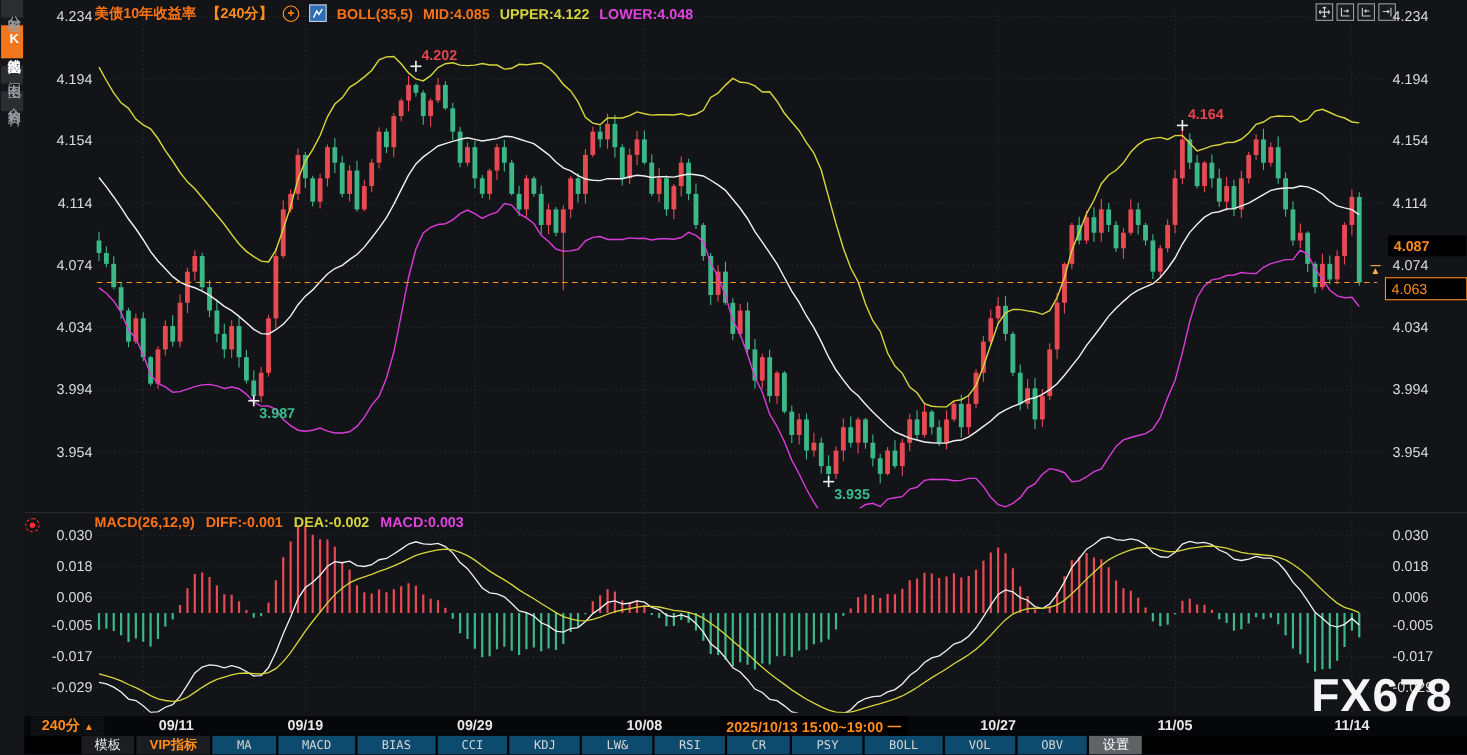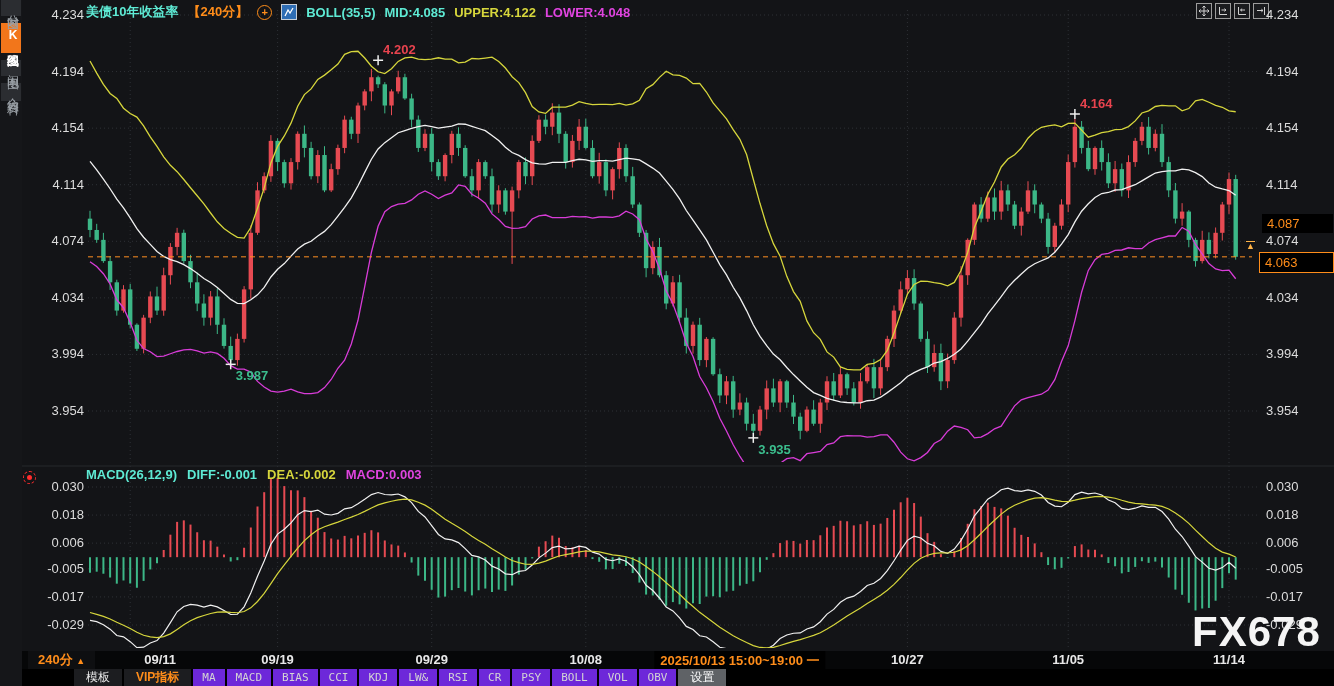--- a/index.html
+++ b/index.html
@@ -4,21 +4,21 @@
 <style>
   html,body{margin:0;padding:0;background:#131417;width:1334px;height:686px;overflow:hidden;
     font-family:"Liberation Sans","DejaVu Sans",sans-serif;}
   #app{position:relative;width:1334px;height:686px;background:#131417;}
   .abs{position:absolute;}
   #chart-svg{position:absolute;left:0;top:0;z-index:1;}
   #hud{position:absolute;left:0;top:0;width:100%;height:100%;z-index:2;pointer-events:none;}
   #hud .clickable{pointer-events:auto;cursor:pointer;}
   
   #price-header{left:86px;top:3px;display:flex;align-items:center;gap:9px;font-size:13px;font-weight:700;}
-  .t-white{color:#5eead4;} .t-orange{color:#ff8d1a;} .t-yellow{color:#d6d63c;} .t-magenta{color:#e044e0;}
+  .t-white{color:#f97316;} .t-orange{color:#ff8d1a;} .t-yellow{color:#d6d63c;} .t-magenta{color:#e044e0;}
   #plus-icon{width:13px;height:13px;border:1px solid #ff8d1a;border-radius:50%;color:#ff8d1a;
     font-size:11px;line-height:12px;text-align:center;font-weight:700;}
   #mini-chart-icon{width:14px;height:14px;background:#2e6db4;border:1px solid #c7cfd8;display:flex;
     align-items:center;justify-content:center;}
   #macd-header{left:86px;top:467px;display:flex;gap:10px;font-size:13px;font-weight:700;align-items:flex-end;}
   
   .axlbl{position:absolute;font-size:13px;color:#dcdcdc;}
   .ax-left{width:60px;text-align:right;left:24px;}
   .ax-right{left:1266px;text-align:left;width:64px;}
   
@@ -28,38 +28,38 @@
   .side-tab.active{background:#f2761b;color:#fff;font-weight:700;}
   
   #tr-icons{left:1196px;top:3px;display:flex;gap:3px;}
   .tr-btn{width:14px;height:14px;border:1px solid #9c9c9c;display:flex;align-items:center;justify-content:center;background:#1a1b1e;}
   
   #alert-icon{left:23px;top:471px;width:11px;height:11px;border:1px dashed #ff2d2d;border-radius:50%;
     display:flex;align-items:center;justify-content:center;}
   #alert-icon i{width:5px;height:5px;border-radius:50%;background:#ff2d2d;display:block;}
   
   #ref-price{left:1262px;top:214px;width:66px;height:19px;background:#000;color:#ff8d1a;font-size:13px;
-    line-height:19px;padding-left:5px;font-weight:400;}
+    line-height:19px;padding-left:5px;font-weight:700;}
   #cur-price{left:1259px;top:252px;width:68px;height:19px;background:#000;border:1px solid #ff8d1a;
     color:#ff8d1a;font-size:13px;line-height:19px;padding-left:5px;}
   #latest-marker{left:1246px;top:241px;color:#ffb347;font-size:9px;line-height:9px;border-top:1px solid #ffb347;}
   
   #date-row{left:22px;top:651px;width:1312px;height:18px;background:#060708;z-index:3;}
   #period-btn{position:absolute;left:6px;top:0;height:18px;line-height:18px;background:#0e0f11;
     padding:0 10px;color:#ff8d1a;font-weight:700;font-size:13px;}
   .x-tick{position:absolute;top:1px;transform:translateX(-50%);color:#e8e8e8;font-size:13px;font-weight:700;}
   #x-highlight{position:absolute;top:0;transform:translateX(-50%);color:#ff8d1a;font-size:13px;
     font-weight:700;background:#000;padding:1px 6px;white-space:nowrap;}
   
   #toolbar{left:22px;top:669px;width:1312px;height:17px;background:#000;display:flex;gap:2px;
     padding-left:2px;z-index:3;}
   .tb-btn{height:17px;line-height:17px;font-size:12px;padding:0 12px;background:#1c1d20;color:#e8e8e8;}
   .tb-btn.active{background:#f2811d;color:#0f172a;font-weight:700;margin-top:32px;}
   .tb-btn.vip{color:#ff8d1a;font-weight:700;}
-  .tb-btn.mini{font-family:"DejaVu Sans Mono",monospace;font-size:11px;padding:0 9px;background:#6d28d9;color:#d4d4d4;}
+  .tb-btn.mini{font-family:"DejaVu Sans Mono",monospace;font-size:11px;padding:0 22px;background:#0c4a6e;color:#d4d4d4;}
   .tb-btn.settings{background:#5f6266;color:#fff;}
   
   #watermark{left:1192px;top:608px;font-size:42px;font-weight:700;color:#f5f5f5;z-index:4;letter-spacing:1px;}
 </style>
 </head>
 <body>
 
 <div id="app">
   <svg id="chart-svg" width="1334" height="686">
       <defs>

